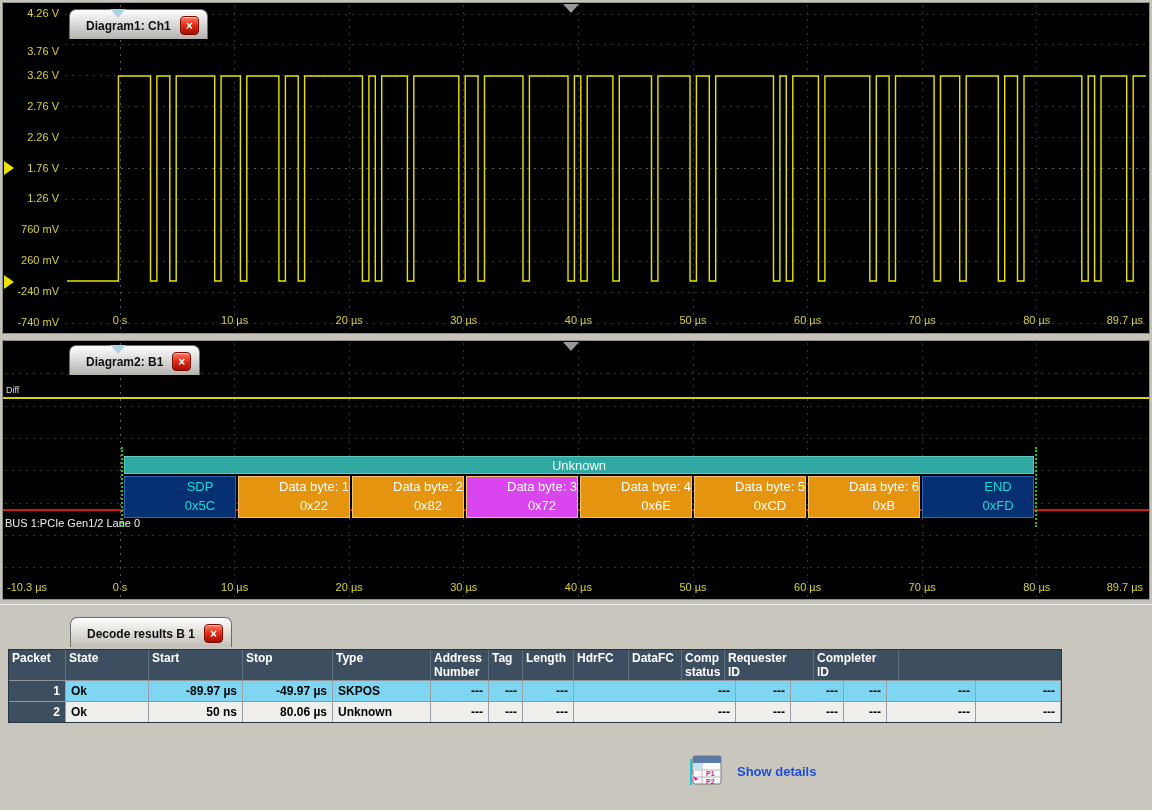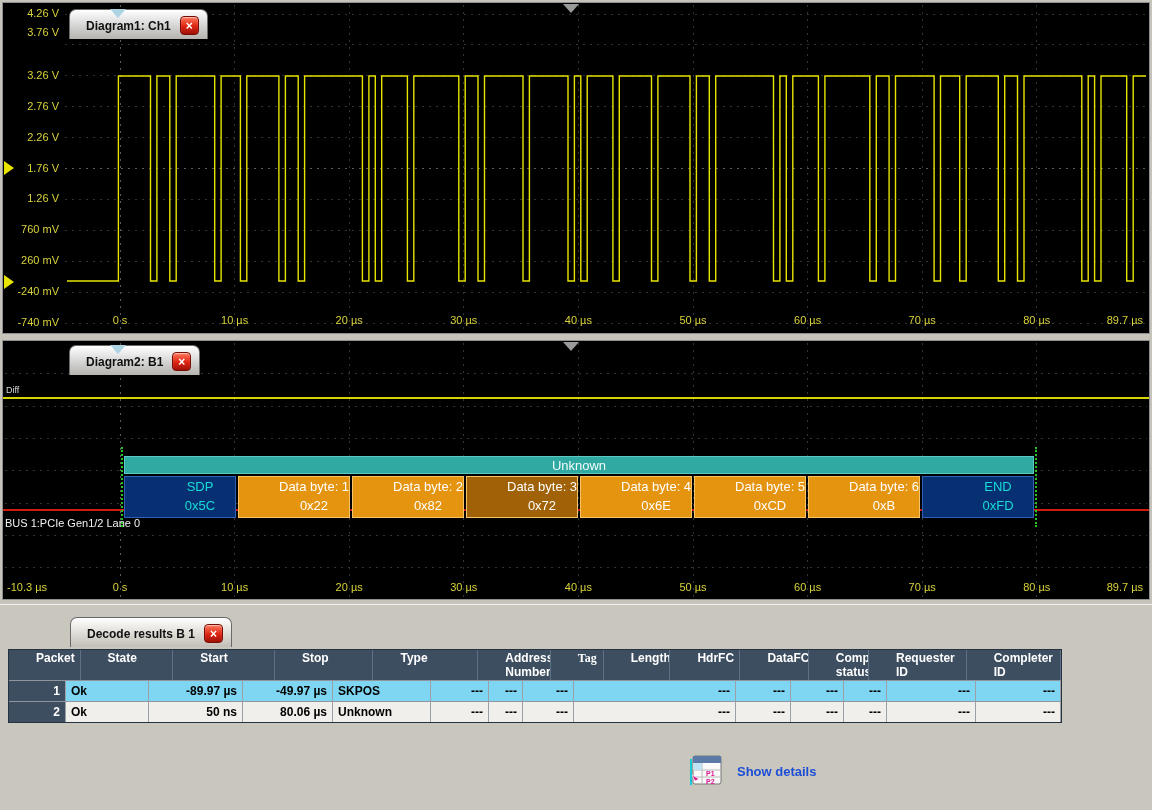--- a/index.html
+++ b/index.html
@@ -23,21 +23,21 @@
   .seg{position:absolute;box-sizing:border-box;z-index:2;text-align:center;overflow:hidden;padding-left:40px;}
   .seg .l1{font-size:13px;line-height:19px;white-space:nowrap;}
   .seg .l2{font-size:13px;line-height:19px;white-space:nowrap;}
   .unknown-bar{position:absolute;box-sizing:border-box;z-index:2;text-align:center;font-size:13px;line-height:17px;}
   .green-mark{position:absolute;width:0;top:106px;height:80px;z-index:3;}
   .diff-label{position:absolute;left:3px;top:44px;font-size:9px;color:#d8d8d8;z-index:4;}
   .bus-label{position:absolute;left:2px;top:176px;font-size:11px;color:#f2f2f2;z-index:4;white-space:nowrap;}
   #res{position:absolute;left:0;top:604px;width:1152px;height:206px;background:#c9c6be;border-top:1px solid #efefef;}
   #table{position:absolute;left:8px;top:44px;border:1px solid #25323f;box-sizing:content-box;}
   .thead{display:flex;color:#fff;}
-  .th{box-sizing:border-box;padding:1px 3px;border-right:1px solid #5d7084;height:30px;overflow:hidden;font-size:12px;font-weight:bold;line-height:14px;white-space:nowrap;margin-left:24px;}
+  .th{box-sizing:border-box;padding:1px 3px;border-right:1px solid #5d7084;height:30px;overflow:hidden;font-size:12px;font-weight:bold;line-height:14px;white-space:nowrap;}
   .th span{display:block;}
   .trow{display:flex;}
   .td{box-sizing:border-box;padding:1px 5px;border-right:1px solid #9aa0a6;border-top:1px solid #8f959b;height:21px;overflow:hidden;font-size:12px;font-weight:bold;line-height:18px;white-space:nowrap;color:#000;}
   .td.packet{color:#fff;}
   .show-details{position:absolute;left:686px;top:146px;display:flex;align-items:center;gap:11px;cursor:pointer;}
   .show-details .lbl{font-size:13px;font-weight:bold;color:#1d4ed8;}
 </style>
 </head>
 <body>
 
@@ -64,21 +64,21 @@
         <line x1="62" y1="227.29999999999998" x2="1144" y2="227.29999999999998" stroke="#343434" stroke-width="1" stroke-dasharray="2 5" shape-rendering="crispEdges"></line>
         <line x1="62" y1="258.2" x2="1144" y2="258.2" stroke="#343434" stroke-width="1" stroke-dasharray="2 5" shape-rendering="crispEdges"></line>
         <line x1="62" y1="289.09999999999997" x2="1144" y2="289.09999999999997" stroke="#343434" stroke-width="1" stroke-dasharray="2 5" shape-rendering="crispEdges"></line>
         <line x1="62" y1="320" x2="1144" y2="320" stroke="#343434" stroke-width="1" stroke-dasharray="2 5" shape-rendering="crispEdges"></line>
       </svg>
     <svg id="d1-wave" class="layer" width="1146" height="330">
         <path d="M64,278L70.4,278L76.8,278L83.3,278L89.7,278L96.1,278L102.5,278L109.0,278L115.4,278L115.4,73L121.8,73L128.2,73L134.6,73L141.1,73L147.5,73L147.5,278L153.9,278L153.9,73L160.3,73L166.8,73L166.8,278L173.2,278L173.2,73L179.6,73L186.0,73L192.5,73L198.9,73L205.3,73L211.7,73L211.7,278L218.1,278L218.1,73L224.6,73L231.0,73L237.4,73L237.4,278L243.8,278L243.8,73L250.3,73L256.7,73L263.1,73L269.5,73L275.9,73L275.9,278L282.4,278L282.4,73L288.8,73L295.2,73L295.2,278L301.6,278L301.6,73L308.1,73L314.5,73L320.9,73L327.3,73L333.8,73L340.2,73L346.6,73L353.0,73L359.4,73L359.4,278L365.9,278L365.9,73L372.3,73L372.3,278L378.7,278L378.7,73L385.1,73L391.6,73L398.0,73L404.4,73L404.4,278L410.8,278L410.8,73L417.2,73L423.7,73L430.1,73L436.5,73L442.9,73L449.4,73L455.8,73L455.8,278L462.2,278L462.2,73L468.6,73L475.0,73L475.0,278L481.5,278L481.5,73L487.9,73L494.3,73L500.7,73L507.2,73L513.6,73L520.0,73L520.0,278L526.4,278L526.4,73L532.9,73L539.3,73L545.7,73L552.1,73L558.5,73L565.0,73L565.0,278L571.4,278L571.4,73L577.8,73L577.8,278L584.2,278L584.2,73L590.7,73L597.1,73L603.5,73L609.9,73L609.9,278L616.3,278L616.3,73L622.8,73L629.2,73L635.6,73L642.0,73L648.5,73L648.5,278L654.9,278L654.9,73L661.3,73L667.7,73L674.1,73L680.6,73L687.0,73L687.0,278L693.4,278L693.4,73L699.8,73L706.3,73L706.3,278L712.7,278L712.7,73L719.1,73L725.5,73L732.0,73L738.4,73L744.8,73L751.2,73L757.6,73L764.1,73L770.5,73L770.5,278L776.9,278L776.9,73L783.3,73L783.3,278L789.8,278L789.8,73L796.2,73L802.6,73L809.0,73L815.4,73L815.4,278L821.9,278L821.9,73L828.3,73L834.7,73L841.1,73L847.6,73L854.0,73L860.4,73L866.8,73L866.8,278L873.3,278L873.3,73L879.7,73L886.1,73L886.1,278L892.5,278L892.5,73L898.9,73L905.4,73L911.8,73L918.2,73L924.6,73L931.1,73L931.1,278L937.5,278L937.5,73L943.9,73L950.3,73L956.7,73L956.7,278L963.2,278L963.2,73L969.6,73L976.0,73L982.4,73L988.9,73L995.3,73L995.3,278L1001.7,278L1001.7,73L1008.1,73L1014.5,73L1014.5,278L1021.0,278L1021.0,73L1027.4,73L1033.8,73L1040.2,73L1046.7,73L1053.1,73L1059.5,73L1065.9,73L1072.4,73L1078.8,73L1078.8,278L1085.2,278L1085.2,73L1091.6,73L1091.6,278L1098.0,278L1098.0,73L1104.5,73L1110.9,73L1117.3,73L1123.7,73L1123.7,278L1130.2,278L1130.2,73L1136.6,73L1143.0,73" fill="none" stroke="#e8e400" stroke-width="1.4"></path>
       </svg>
     <div id="d1-ylabels">
         <div class="ylabel" style="top: 4px;">4.26 V</div>
-        <div class="ylabel" style="top: 23px;">3.76 V</div>
+        <div class="ylabel" style="top: 42px;">3.76 V</div>
         <div class="ylabel" style="top: 65.8px;">3.26 V</div>
         <div class="ylabel" style="top: 96.7px;">2.76 V</div>
         <div class="ylabel" style="top: 127.6px;">2.26 V</div>
         <div class="ylabel" style="top: 158.5px;">1.76 V</div>
         <div class="ylabel" style="top: 189.4px;">1.26 V</div>
         <div class="ylabel" style="top: 220.3px;">760 mV</div>
         <div class="ylabel" style="top: 251.2px;">260 mV</div>
         <div class="ylabel" style="top: 282.1px;">-240 mV</div>
         <div class="ylabel" style="top: 313px;">-740 mV</div>
       </div>
@@ -137,21 +137,21 @@
           <div class="l2">0x5C</div>
         </div>
         <div class="seg" style="left: 235px; top: 135px; width: 112px; height: 42px; background: rgb(229, 148, 15); border: 1px solid rgb(246, 196, 105); color: rgb(255, 255, 255);">
           <div class="l1">Data byte: 1</div>
           <div class="l2">0x22</div>
         </div>
         <div class="seg" style="left: 349px; top: 135px; width: 112px; height: 42px; background: rgb(229, 148, 15); border: 1px solid rgb(246, 196, 105); color: rgb(255, 255, 255);">
           <div class="l1">Data byte: 2</div>
           <div class="l2">0x82</div>
         </div>
-        <div class="seg" style="left: 463px; top: 135px; width: 112px; height: 42px; background: #a16207; border: 1px solid rgb(246, 196, 105); color: rgb(255, 255, 255);">
+        <div class="seg" style="left: 463px; top: 135px; width: 112px; height: 42px; background: #d946ef; border: 1px solid rgb(246, 196, 105); color: rgb(255, 255, 255);">
           <div class="l1">Data byte: 3</div>
           <div class="l2">0x72</div>
         </div>
         <div class="seg" style="left: 577px; top: 135px; width: 112px; height: 42px; background: rgb(229, 148, 15); border: 1px solid rgb(246, 196, 105); color: rgb(255, 255, 255);">
           <div class="l1">Data byte: 4</div>
           <div class="l2">0x6E</div>
         </div>
         <div class="seg" style="left: 691px; top: 135px; width: 112px; height: 42px; background: rgb(229, 148, 15); border: 1px solid rgb(246, 196, 105); color: rgb(255, 255, 255);">
           <div class="l1">Data byte: 5</div>
           <div class="l2">0xCD</div>
@@ -217,21 +217,21 @@
             <span></span>
           </div>
           <div class="th" style="width: 98px;">
             <span>Type</span>
             <span></span>
           </div>
           <div class="th" style="width: 58px;">
             <span>Address</span>
             <span>Number</span>
           </div>
-          <div class="th" style="width: 34px; font-family: Liberation Serif, serif;">
+          <div class="th" style="width: 34px;">
             <span>Tag</span>
             <span></span>
           </div>
           <div class="th" style="width: 51px;">
             <span>Length</span>
             <span></span>
           </div>
           <div class="th" style="width: 55px;">
             <span>HdrFC</span>
             <span></span>

